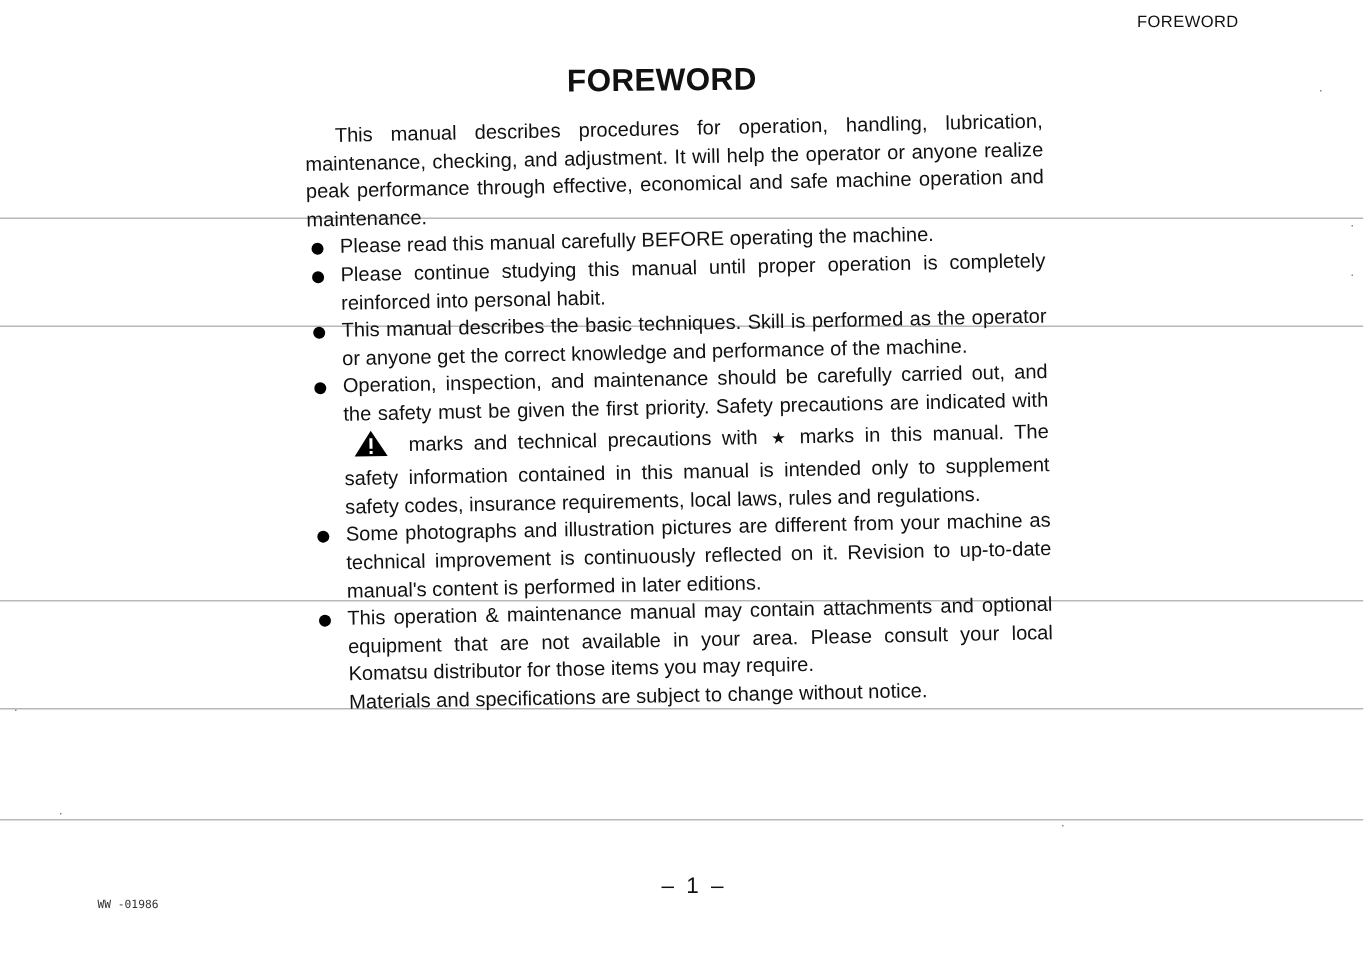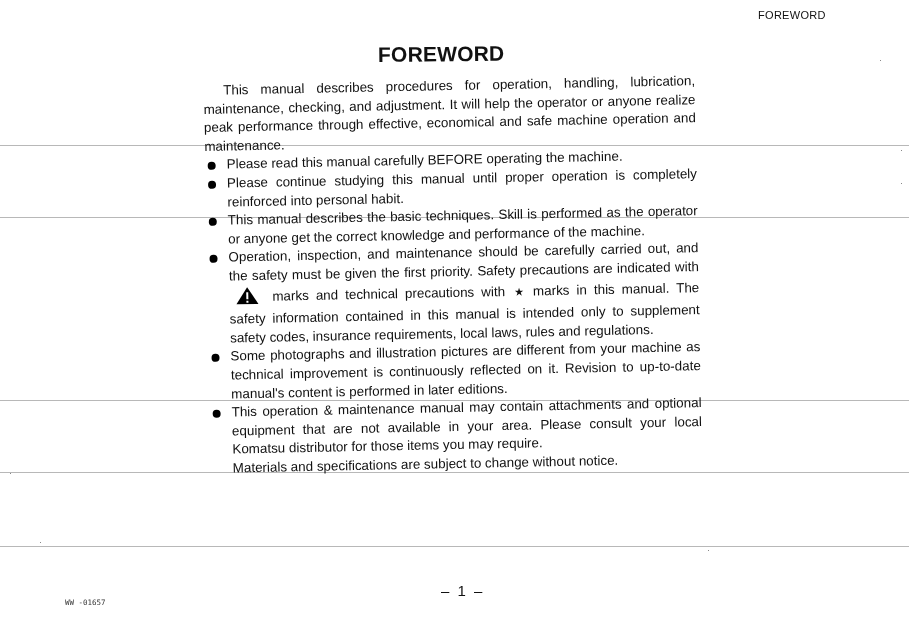--- a/index.html
+++ b/index.html
@@ -98,13 +98,13 @@
     </li>
     <li>
       <span class="dot"></span>
       <span>This operation &amp; maintenance manual may contain attachments and optional equipment that are not available in your area. Please consult your local Komatsu distributor for those items you may require.</span>
     </li>
   </ul>
   <p class="note">Materials and specifications are subject to change without notice.</p>
 </div>
 
 <div class="page-number">– 1 –</div>
-<div class="doc-code">WW -01657</div>
+<div class="doc-code">WW -01986</div>
 
 </body></html>

